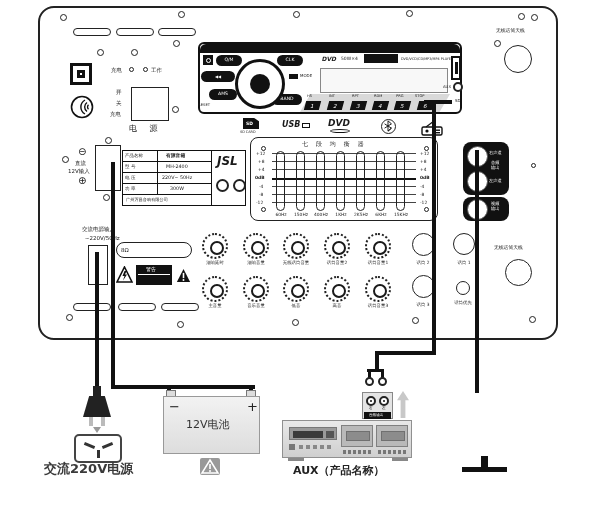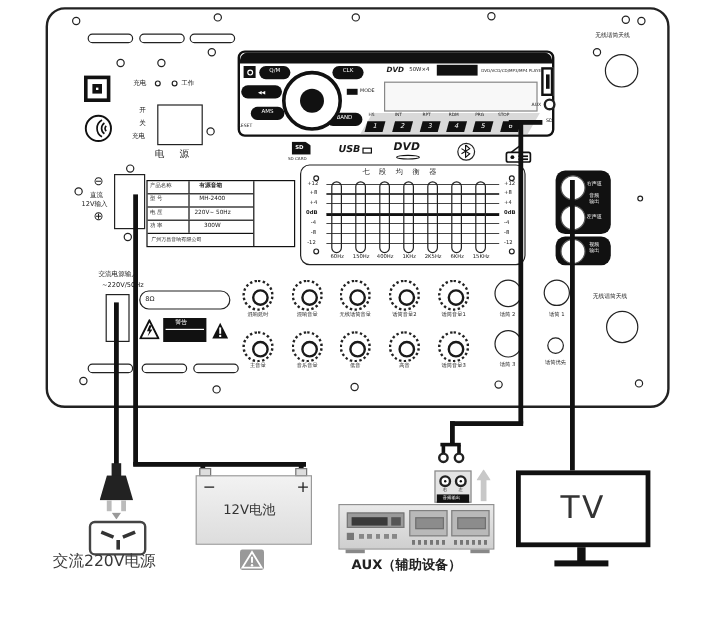--- a/index.html
+++ b/index.html
@@ -96,20 +96,25 @@
       <div style="display:flex;border-bottom:1px solid #111;height:10px;">
         <span class="t" style="position:static;font-size:4.5px;width:32px;padding:2.5px 0 0 2px;border-right:1px solid #111;">电 压</span>
         <span class="t" style="position:static;font-size:4.8px;padding:2.5px 0 0 4px;">220V~ 50Hz</span>
       </div>
       <div style="display:flex;border-bottom:1px solid #111;height:10px;">
         <span class="t" style="position:static;font-size:4.5px;width:32px;padding:2.5px 0 0 2px;border-right:1px solid #111;">功 率</span>
         <span class="t" style="position:static;font-size:4.8px;padding:2.5px 0 0 12px;">300W</span>
       </div>
       <span class="t" style="position:static;display:block;font-size:4.2px;padding:3px 0 0 3px;">广州万昌音响有限公司</span>
     </div>
+    <div style="flex:1;position:relative;">
+      <span class="t" style="left:5px;top:4px;font-size:12px;font-weight:bold;font-style:italic;">JSL</span>
+      <i class="screw" style="left:4px;top:28px;width:13px;height:13px;border-width:2px;"></i>
+      <i class="screw" style="left:21px;top:28px;width:13px;height:13px;border-width:2px;"></i>
+    </div>
   </div>
 
   <div class="a" style="left:198px;top:42px;width:264px;height:72px;border:2px solid #111;border-radius:6px;background:#fff;"></div>
   <div class="a" style="left:200px;top:44px;width:260px;height:9px;background:#111;border-radius:6px 6px 0 0;"></div>
   <div class="a" style="left:203px;top:55px;width:10px;height:10px;background:#111;">
     <div class="a" style="left:2.5px;top:2.5px;width:5px;height:5px;border:1px solid #fff;border-radius:50%;"></div>
   </div>
   <div class="pill" style="left:216px;top:55px;width:26px;height:11px;">
       <span>Q/M</span>
     </div>
@@ -339,21 +344,21 @@
   <div class="wire" style="left:93px;top:386px;width:8px;height:12px;background:#222;"></div>
   <div class="a" style="left:83px;top:396px;width:28px;height:21px;background:#222;clip-path:polygon(22% 0,78% 0,100% 100%,0 100%);"></div>
   <div class="a" style="left:89px;top:417px;width:4px;height:9px;background:#bbb;"></div>
   <div class="a" style="left:101px;top:417px;width:4px;height:9px;background:#bbb;"></div>
   <div class="a" style="left:93px;top:427px;width:8px;height:6px;background:#999;clip-path:polygon(50% 100%,0 0,100% 0);"></div>
   <div class="a" style="left:74px;top:434px;width:48px;height:29px;border:2px solid #444;border-radius:5px;background:#fff;">
     <div class="a" style="left:8px;top:8px;width:11px;height:3px;background:#333;transform:rotate(22deg);"></div>
     <div class="a" style="left:26px;top:8px;width:11px;height:3px;background:#333;transform:rotate(-22deg);"></div>
     <div class="a" style="left:21px;top:14px;width:3px;height:8px;background:#333;"></div>
   </div>
-  <span class="t" style="left:44px;top:462px;font-size:13px;font-weight:normal;color:#3a3a3a;">交流220V电源</span>
+  <span class="t" style="left:44px;top:462px;font-size:13px;font-weight:bold;color:#3a3a3a;">交流220V电源</span>
 
   <div class="a" style="left:166px;top:390px;width:10px;height:7px;background:#ddd;border:1px solid #777;"></div>
   <div class="a" style="left:246px;top:390px;width:10px;height:7px;background:#ddd;border:1px solid #777;"></div>
   <div class="a" style="left:163px;top:396px;width:97px;height:58px;background:linear-gradient(#f2f2f2,#ddd);border:1.5px solid #999;">
     <span class="t" style="left:5px;top:3px;font-size:13px;color:#222;">−</span>
     <span class="t" style="left:83px;top:3px;font-size:13px;color:#222;">+</span>
     <span class="t" style="left:22px;top:22px;font-size:11px;color:#333;">12V电池</span>
   </div>
   <div class="a" style="left:200px;top:458px;width:20px;height:17px;background:#999;border-radius:2px;">
     <svg width="20" height="17" viewBox="0 0 20 17">
@@ -388,22 +393,19 @@
       <div class="a" style="left:4px;top:5px;width:24px;height:10px;background:#8c8c8c;border:1px solid #707070;"></div>
     </div>
     <div class="a" style="left:93px;top:4px;width:32px;height:22px;background:#b9b9b9;border:1px solid #808080;">
       <div class="a" style="left:4px;top:5px;width:24px;height:10px;background:#8c8c8c;border:1px solid #707070;"></div>
     </div>
     <div class="a" style="left:60px;top:29px;width:28px;height:4px;background:repeating-linear-gradient(to right,#777 0 3px,transparent 3px 5px);"></div>
     <div class="a" style="left:95px;top:29px;width:28px;height:4px;background:repeating-linear-gradient(to right,#777 0 3px,transparent 3px 5px);"></div>
   </div>
   <div class="a" style="left:288px;top:458px;width:16px;height:3px;background:#888;"></div>
   <div class="a" style="left:392px;top:458px;width:16px;height:3px;background:#888;"></div>
-  <span class="t" style="left:293px;top:465px;font-size:11px;font-weight:bold;color:#222;">AUX（辅助设备）</span>
-
-  <div class="a" style="left:430px;top:392px;width:112px;height:64px;border:4px solid #111;background:#fff;display:flex;align-items:center;justify-content:center;">
-    <span style="font-size:26px;letter-spacing:2px;color:#333;">TV</span>
-  </div>
+  <span class="t" style="left:293px;top:465px;font-size:11px;font-weight:bold;color:#222;">AUX（产品名称）</span>
+
   <div class="a" style="left:481px;top:456px;width:7px;height:12px;background:#111;"></div>
   <div class="a" style="left:462px;top:467px;width:45px;height:5px;background:#111;"></div>
 
 
 </div>
 
 </body></html>

